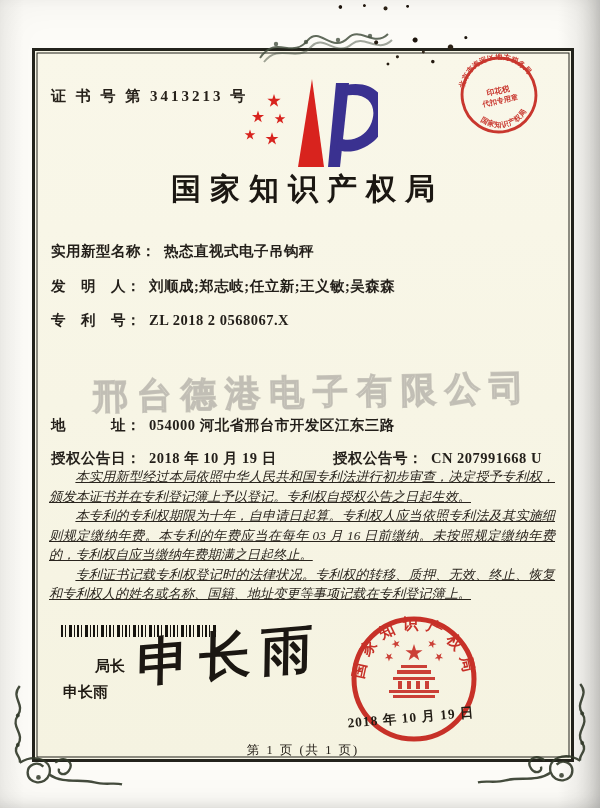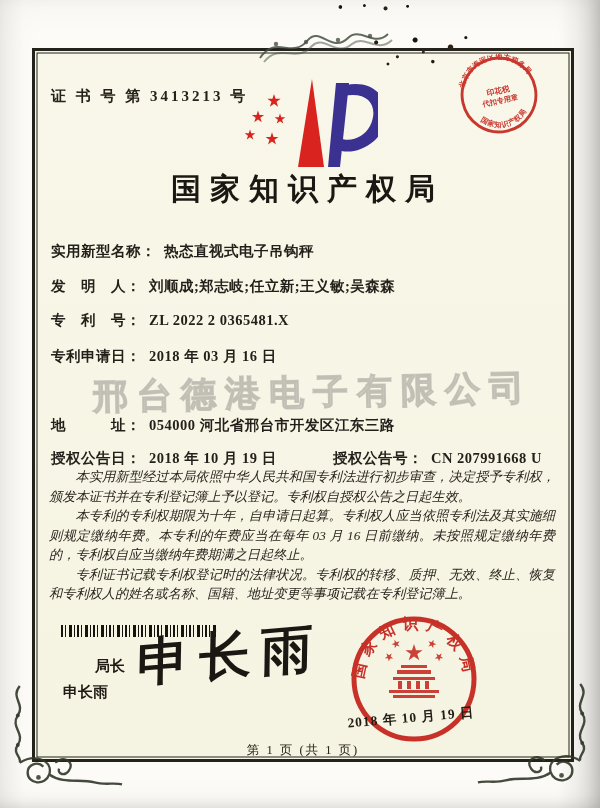--- a/index.html
+++ b/index.html
@@ -17,21 +17,21 @@
   .cert-no{left:16px;top:36px;font-size:15px;font-weight:bold;letter-spacing:3px;color:#26211a;z-index:3;}
   .logo-wrap{left:50%;top:24px;transform:translateX(-50%);z-index:2;}
   .title{left:0;top:118px;width:100%;text-align:center;font-size:30px;font-weight:bold;
          letter-spacing:9px;padding-left:9px;box-sizing:border-box;color:#1b1712;z-index:3;}
   .frow{left:16px;font-size:14.5px;font-weight:600;color:#231f1a;letter-spacing:.5px;white-space:nowrap;z-index:3;text-align:center;}
   .frow .lbl{margin-right:8px;}
   .wmark{left:58px;top:318px;font-size:35px;font-weight:bold;letter-spacing:9px;white-space:nowrap;
          color:rgba(195,193,186,.38);-webkit-text-stroke:1.2px rgba(165,163,154,.55);
          transform:rotate(-1.2deg);z-index:4;pointer-events:none;}
   .paras{left:14px;top:416px;width:506px;font-size:13.2px;line-height:19.5px;font-style:italic;
-         color:#2a251e;text-align:justify;z-index:3;}
+         color:#2a251e;text-align:justify;z-index:3;text-decoration:underline;}
   .paras p{margin:0;text-indent:2em;}
   .barcode{left:26px;top:574px;width:155px;height:12px;z-index:3;
          background:repeating-linear-gradient(90deg,#16140f 0 2px,transparent 2px 4px,#16140f 4px 5px,transparent 5px 8px,#16140f 8px 11px,transparent 11px 13px,#16140f 13px 14px,transparent 14px 16px);}
   .sig-role{left:28px;top:606px;font-size:15px;font-weight:bold;color:#211c15;z-index:3;margin-left:32px;}
   .sig-name{left:28px;top:632px;font-size:15px;font-weight:bold;color:#211c15;z-index:3;}
   .autograph{left:102px;top:570px;font-size:52px;font-weight:700;letter-spacing:10px;color:#1b1712;
          transform:rotate(-5deg) skewX(-6deg);z-index:4;white-space:nowrap;}
   .main-seal{left:313px;top:562px;width:132px;height:132px;z-index:6;opacity:.95;}
   .seal-date{left:276px;top:658px;width:200px;text-align:center;font-size:13.5px;font-weight:bold;
          color:#221d15;transform:rotate(-5deg);z-index:7;letter-spacing:1px;}
@@ -91,24 +91,21 @@
 
     <div class="abs title">国家知识产权局</div>
 
     <div class="abs frow" style="top:191px">
       <span class="lbl">实用新型名称：</span><span>热态直视式电子吊钩秤</span>
     </div>
     <div class="abs frow" style="top:226px">
       <span class="lbl">发　明　人：</span><span>刘顺成;郑志岐;任立新;王义敏;吴森森</span>
     </div>
     <div class="abs frow" style="top:260px">
-      <span class="lbl">专　利　号：</span><span>ZL 2022 2 0365481.X</span>
-    </div>
-    <div class="abs frow" style="top:296px">
-      <span class="lbl">专利申请日：</span><span>2018 年 03 月 16 日</span>
+      <span class="lbl">专　利　号：</span><span>ZL 2018 2 0568067.X</span>
     </div>
     <div class="abs frow" style="top:365px">
       <span class="lbl">地　　　址：</span><span>054000  河北省邢台市开发区江东三路</span>
     </div>
     <div class="abs frow" style="top:398px">
       <span class="lbl">授权公告日：</span><span>2018 年 10 月 19 日</span>
     </div>
     <div class="abs frow" style="top:398px;left:298px">
       <span class="lbl">授权公告号：</span><span>CN 207991668 U</span>
     </div>

